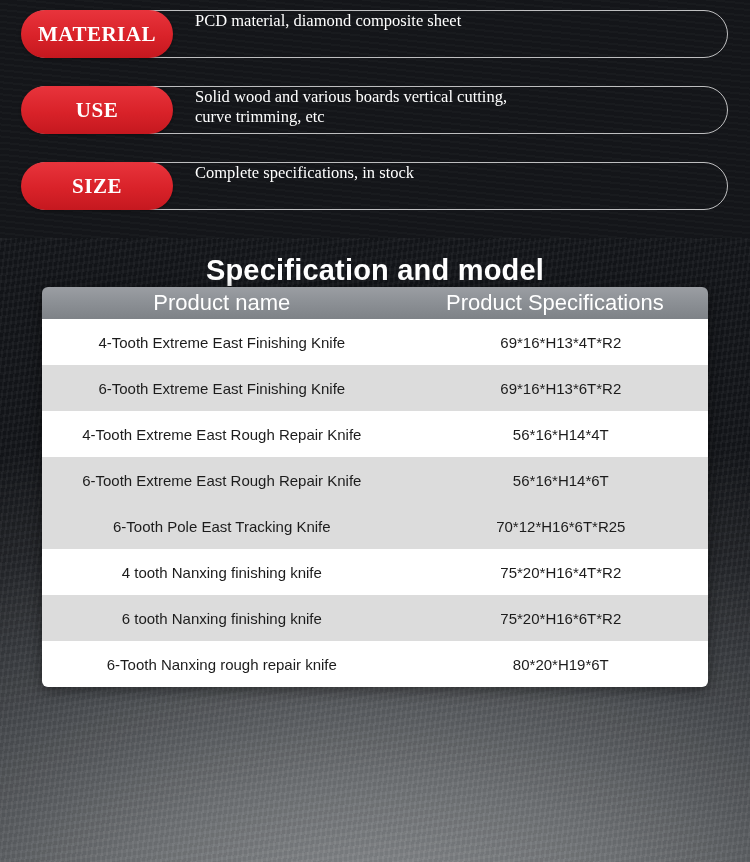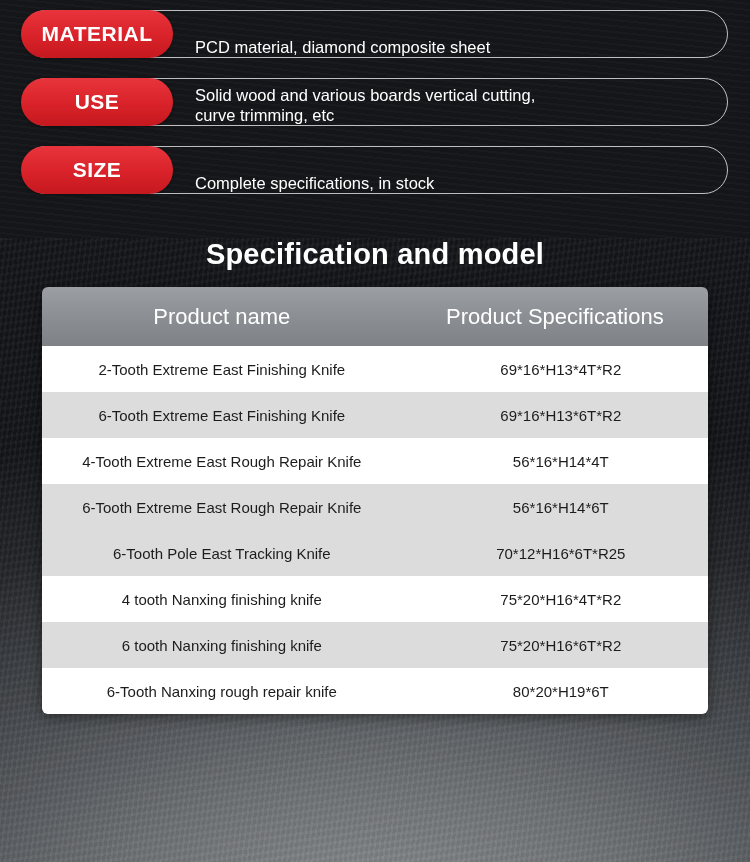--- a/index.html
+++ b/index.html
@@ -41,25 +41,26 @@
 
   
   .features {
     position: relative;
     z-index: 3;
     padding: 10px 22px 0 22px;
   }
   .feature-row {
     position: relative;
     height: 48px;
-    margin-bottom: 20px;
+    margin-bottom: 28px;
     border: 1.6px solid rgba(255,255,255,0.72);
     border-radius: 24px;
     display: flex;
-    align-items: flex-end;
+    align-items: flex-start;
+    font-family: Liberation Serif, serif;
   }
   .feature-row.tall { height: 48px; }
   .badge {
     position: absolute;
     left: -2px;
     top: 50%;
     transform: translateY(-50%);
     width: 152px;
     height: 48px;
     border-radius: 24px;
@@ -84,21 +85,20 @@
 
   
   .spec-title {
     position: relative;
     z-index: 3;
     text-align: center;
     color: #ffffff;
     font-size: 29px;
     font-weight: bold;
     margin-top: 44px;
-    margin-bottom: 16px;
     letter-spacing: 0.2px;
   }
 
   
   .table-wrap {
     position: relative;
     z-index: 3;
     margin: 0 42px;
     border-radius: 6px;
     overflow: hidden;
@@ -107,21 +107,21 @@
   table {
     width: 100%;
     border-collapse: collapse;
     table-layout: fixed;
   }
   thead th {
     background: linear-gradient(180deg, #9b9ea3 0%, #8c9095 48%, #7e8287 100%);
     color: #ffffff;
     font-size: 22px;
     font-weight: normal;
-    height: 59px;
+    height: 32px;
     text-align: center;
     padding: 0 6px;
   }
   tbody td {
     height: 46px;
     font-size: 15px;
     color: #1c1c1c;
     padding: 0 10px;
     vertical-align: middle;
   }
@@ -162,21 +162,21 @@
           <col class="c2">
         </colgroup>
       <thead>
         <tr>
           <th>Product name</th>
           <th>Product Specifications</th>
         </tr>
       </thead>
       <tbody>
         <tr class="odd">
-          <td class="name">2-Tooth Extreme East Finishing Knife</td>
+          <td class="name">4-Tooth Extreme East Finishing Knife</td>
           <td class="spec">69*16*H13*4T*R2</td>
         </tr>
         <tr class="even">
           <td class="name">6-Tooth Extreme East Finishing Knife</td>
           <td class="spec">69*16*H13*6T*R2</td>
         </tr>
         <tr class="odd">
           <td class="name">4-Tooth Extreme East Rough Repair Knife</td>
           <td class="spec">56*16*H14*4T</td>
         </tr>

